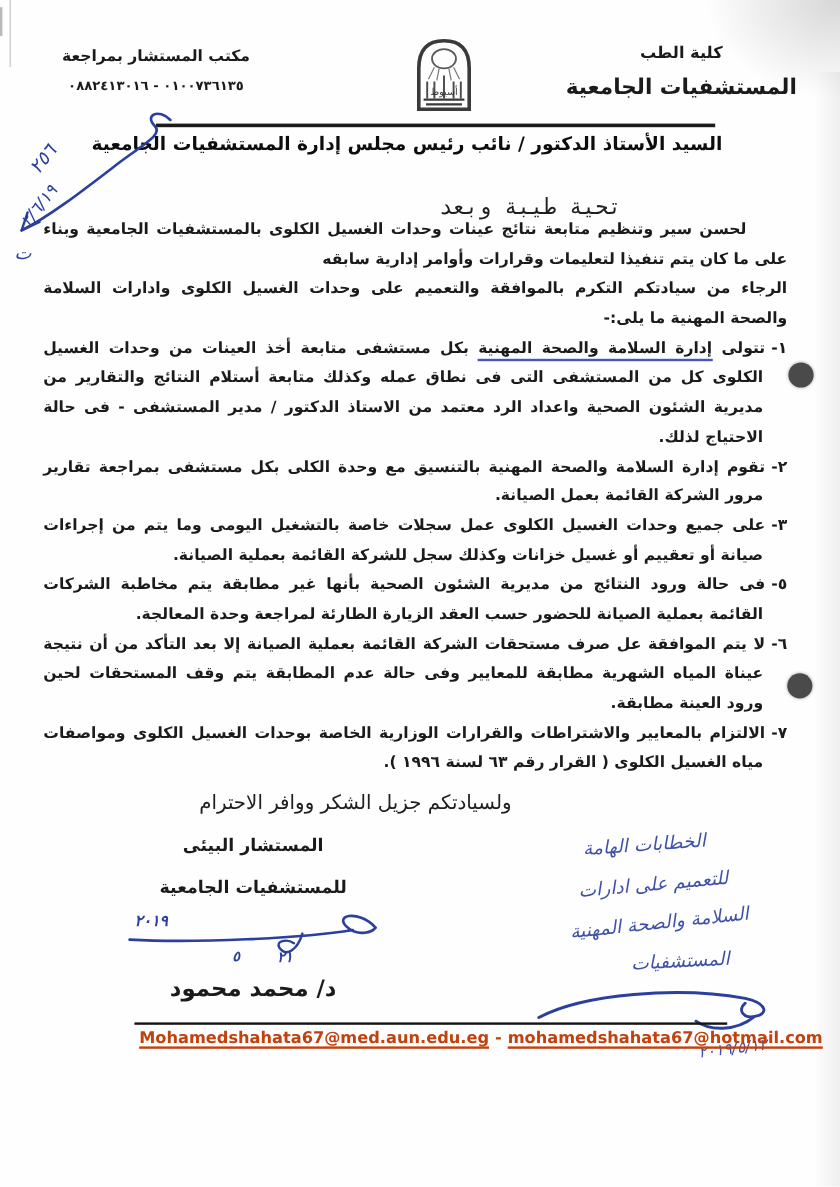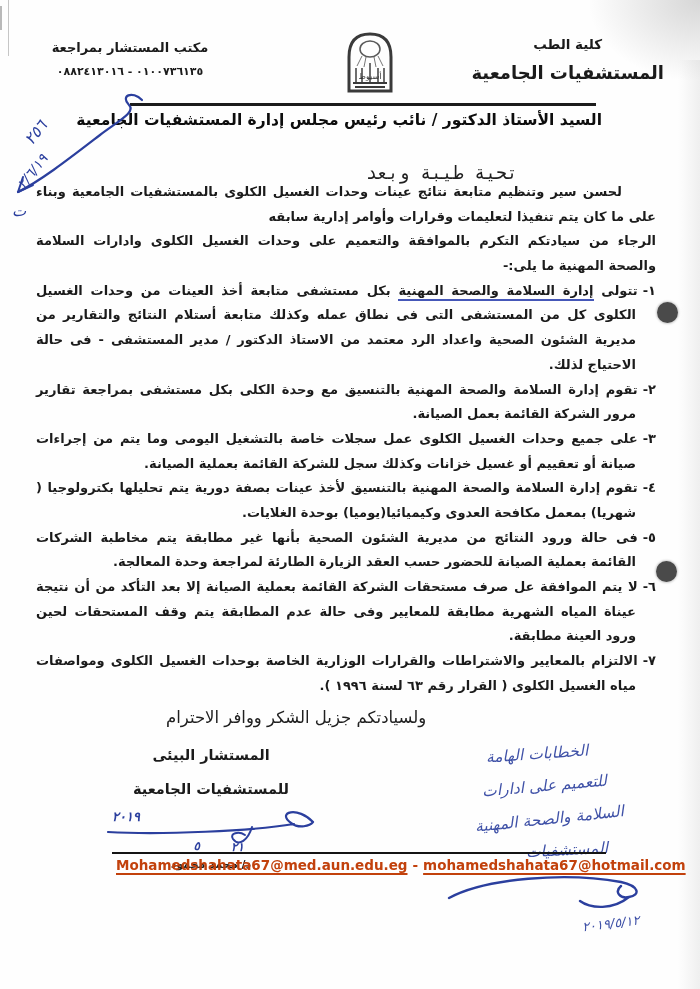--- a/index.html
+++ b/index.html
@@ -49,21 +49,21 @@
   .nl1{transform:rotate(-4deg);margin-left:30px;}
   .nl2{transform:rotate(-5deg);margin-top:3px;margin-left:45px;}
   .nl3{transform:rotate(-6deg);margin-top:3px;margin-left:55px;}
   .nl4{transform:rotate(-3deg);margin-top:2px;margin-left:90px;}
   .note-swoosh{margin:2px 0 0 20px;}
   .note-date{position:absolute;right:16px;bottom:-12px;direction:ltr;unicode-bidi:embed;
     font-size:13px;transform:rotate(-7deg);white-space:nowrap;}
   .sig-block{width:218px;text-align:center;margin-left:66px;margin-top:6px;}
   .sig-block .r1{font-size:14.5px;font-weight:bold;}
   .sig-block .r2{font-size:14.5px;font-weight:bold;margin-top:7px;}
-  .sig-block .nm{font-size:11px;font-weight:bold;margin-top:1px;}
+  .sig-block .nm{font-size:19px;font-weight:bold;margin-top:1px;}
   .sig-svg{display:block;margin:0 auto;}
   
   .tl-note{position:absolute;left:2px;top:88px;width:155px;height:135px;}
   
   .footer-rule{position:absolute;top:852px;left:112px;width:494px;height:2px;background:#141414;}
   .footer-emails{position:absolute;top:857px;left:116px;direction:ltr;font-size:13.5px;font-weight:bold;color:#c2410c;}
   .email{text-decoration:underline;text-decoration-thickness:1.5px;text-underline-offset:3px;}
   .sep{margin:0 5px;}
 </style>
 </head>
@@ -122,23 +122,20 @@
       <div class="item">
         <span class="num">١-</span><span>تتولى </span><span class="blue-underline">إدارة السلامة والصحة المهنية</span><span> بكل مستشفى متابعة أخذ العينات من وحدات الغسيل الكلوى كل من المستشفى التى فى نطاق عمله وكذلك متابعة أستلام النتائج والتقارير من مديرية الشئون الصحية واعداد الرد معتمد من الاستاذ الدكتور / مدير المستشفى - فى حالة الاحتياج لذلك.</span>
       </div>
       <div class="item">
         <span class="num">٢-</span><span>تقوم إدارة السلامة والصحة المهنية بالتنسيق مع وحدة الكلى بكل مستشفى بمراجعة تقارير مرور الشركة القائمة بعمل الصيانة.</span>
       </div>
       <div class="item">
         <span class="num">٣-</span><span>على جميع وحدات الغسيل الكلوى عمل سجلات خاصة بالتشغيل اليومى وما يتم من إجراءات صيانة أو تعقييم أو غسيل خزانات وكذلك سجل للشركة القائمة بعملية الصيانة.</span>
       </div>
       <div class="item">
-        <span class="num">٤-</span><span>تقوم إدارة السلامة والصحة المهنية بالتنسيق لأخذ عينات بصفة دورية يتم تحليلها بكترولوجيا ( شهريا) بمعمل مكافحة العدوى وكيميائيا(يوميا) بوحدة الغلايات.</span>
-      </div>
-      <div class="item">
         <span class="num">٥-</span><span>فى حالة ورود النتائج من مديرية الشئون الصحية بأنها غير مطابقة يتم مخاطبة الشركات القائمة بعملية الصيانة للحضور حسب العقد الزيارة الطارئة لمراجعة وحدة المعالجة.</span>
       </div>
       <div class="item">
         <span class="num">٦-</span><span>لا يتم الموافقة عل صرف مستحقات الشركة القائمة بعملية الصيانة إلا بعد التأكد من أن نتيجة عيناة المياه الشهرية مطابقة للمعايير وفى حالة عدم المطابقة يتم وقف المستحقات لحين ورود العينة مطابقة.</span>
       </div>
       <div class="item">
         <span class="num">٧-</span><span>الالتزام بالمعايير والاشتراطات والقرارات الوزارية الخاصة بوحدات الغسيل الكلوى ومواصفات مياه الغسيل الكلوى ( القرار رقم ٦٣ لسنة ١٩٩٦ ).</span>
       </div>
     </div>
 

